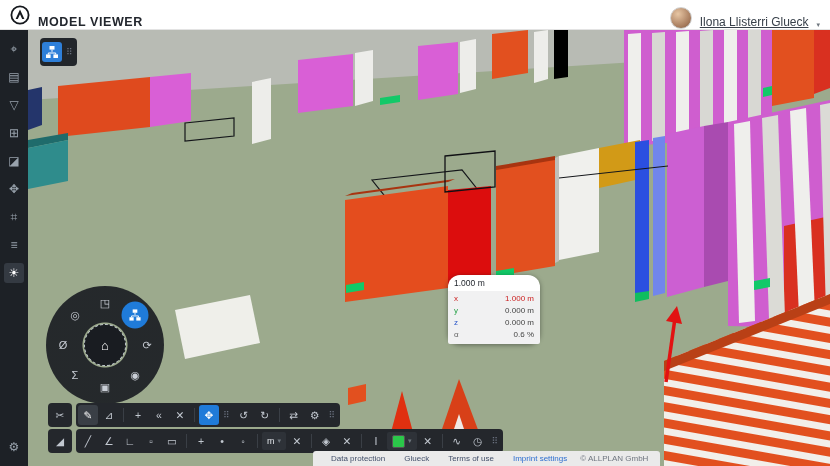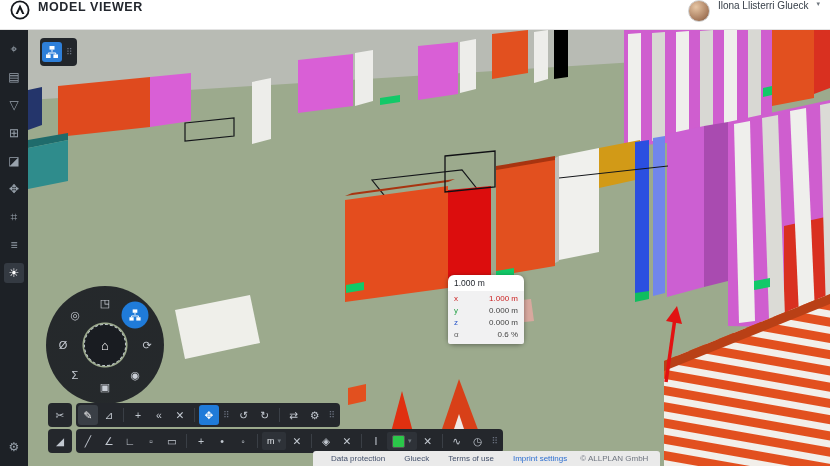--- a/index.html
+++ b/index.html
@@ -1,43 +1,43 @@
 <!DOCTYPE html>
 <html><head>
 <meta charset="utf-8">
 <style>
   html,body{margin:0;padding:0;background:#fff;font-family:"Liberation Sans",sans-serif;}
   .app{position:relative;width:830px;height:466px;overflow:hidden;background:#fff;}
 
   
-  .topbar{position:absolute;top:0;left:0;right:0;height:30px;background:#ffffff;border-bottom:1px solid #e3e3e3;display:flex;align-items:flex-start;padding:0 10px;gap:8px;box-sizing:border-box;z-index:50;}
+  .topbar{position:absolute;top:0;left:0;right:0;height:30px;background:#ffffff;border-bottom:1px solid #e3e3e3;display:flex;align-items:flex-end;padding:0 10px;gap:8px;box-sizing:border-box;z-index:50;}
   .app-title{font-size:12.5px;font-weight:700;letter-spacing:.6px;color:#23272e;}
   .flex-spacer{flex:1;}
   .upgrade-btn{background:#2f6fc1;color:#fff;border:none;border-radius:3px;font-size:8px;font-weight:700;letter-spacing:.4px;padding:4px 9px;cursor:pointer;font-family:inherit;}
   .avatar{width:20px;height:20px;border-radius:50%;background:radial-gradient(circle at 35% 30%,#e7c6a4,#a4785a 70%,#6e4e38);border:1px solid #d0d0d0;}
-  .user-name{font-size:10px;color:#38404a;}
+  .user-name{font-size:12px;color:#38404a;text-decoration:underline;}
   .caret{font-size:7px;color:#70777f;}
 
   
   .sidebar{position:absolute;left:0;top:30px;bottom:0;width:28px;background:#1d2126;display:flex;flex-direction:column;align-items:center;padding:9px 0;gap:8px;box-sizing:border-box;z-index:40;}
   .side-icon{width:20px;height:20px;display:flex;align-items:center;justify-content:center;color:#98a2ac;font-size:12px;border-radius:3px;cursor:pointer;}
   .side-icon.active{background:#343a42;color:#ffffff;}
   .side-icon.gear{margin-top:auto;}
 
   
   .viewport{position:absolute;left:28px;top:30px;right:0;bottom:0;overflow:hidden;background:#9caa8d;}
   .scene{position:absolute;inset:0;width:100%;height:100%;display:block;}
 
   
   .mini-panel{position:absolute;left:12px;top:8px;height:24px;background:#22262b;border-radius:4px;display:flex;align-items:center;padding:2px 4px 2px 2px;gap:4px;z-index:20;}
   .mini-blue{width:20px;height:20px;background:#2e7fd9;border-radius:3px;display:flex;align-items:center;justify-content:center;}
   .grip{color:#6b7280;font-size:9px;line-height:1;}
 
   
-  .tooltip{position:absolute;left:420px;top:245px;width:76px;background:#ffffff;border-radius:6px;box-shadow:0 1px 5px rgba(0,0,0,.4);z-index:25;font-size:8px;}
+  .tooltip{position:absolute;left:420px;top:245px;width:92px;background:#ffffff;border-radius:12px;box-shadow:0 1px 5px rgba(0,0,0,.4);z-index:25;font-size:8px;}
   .tooltip-header{padding:3px 6px;color:#23272e;font-size:8.5px;}
   .tooltip-body{background:#f1f1f2;padding:2px 6px 3px;border-radius:0 0 2px 2px;}
   .tt-row{display:flex;justify-content:space-between;line-height:1.5;}
   .tt-label{width:10px;color:#666;}
   .tt-row.x .tt-label,.tt-row.x .tt-value{color:#cc2222;}
   .tt-row.y .tt-label{color:#22a044;}
   .tt-row.z .tt-label{color:#2a57c8;}
   .tt-value{color:#444;}
 
   

